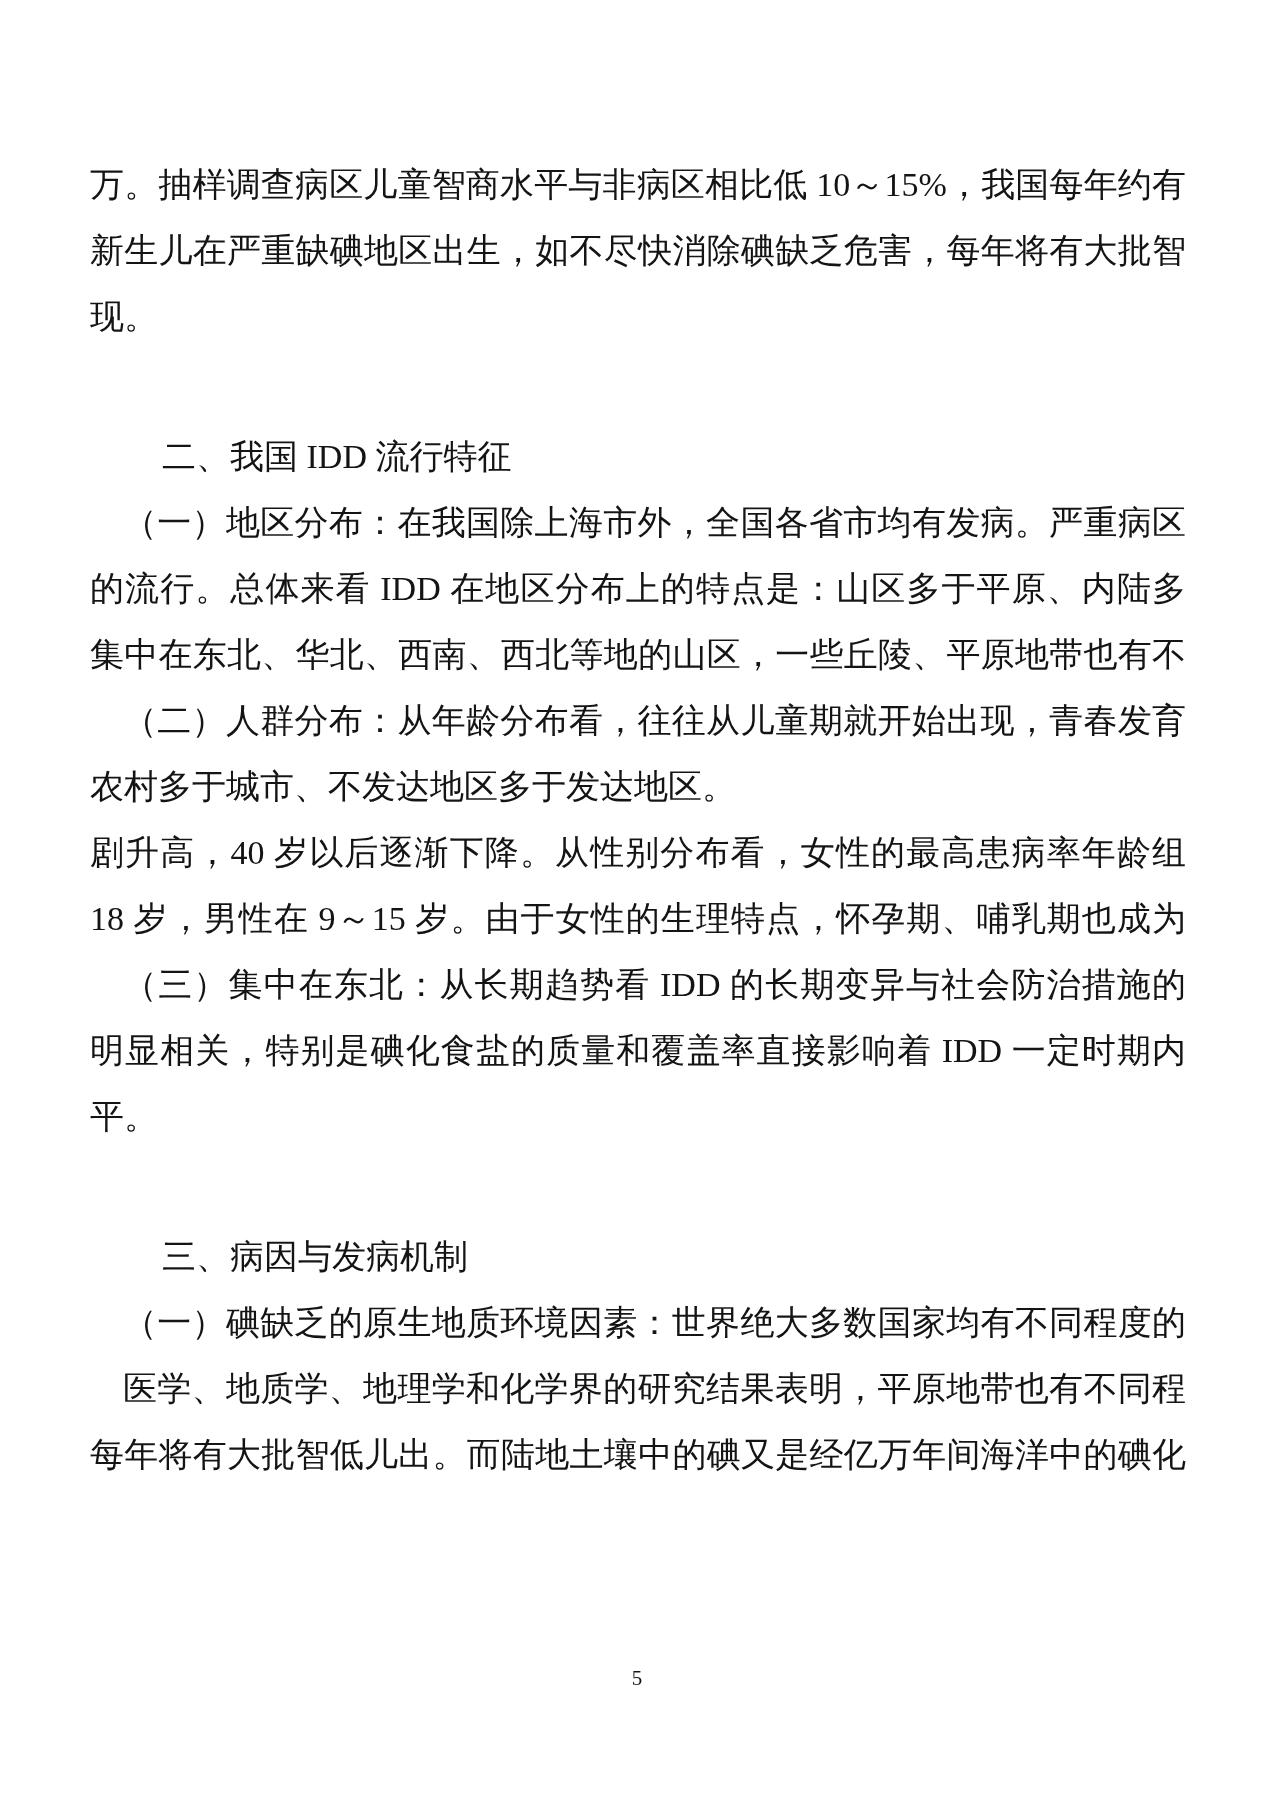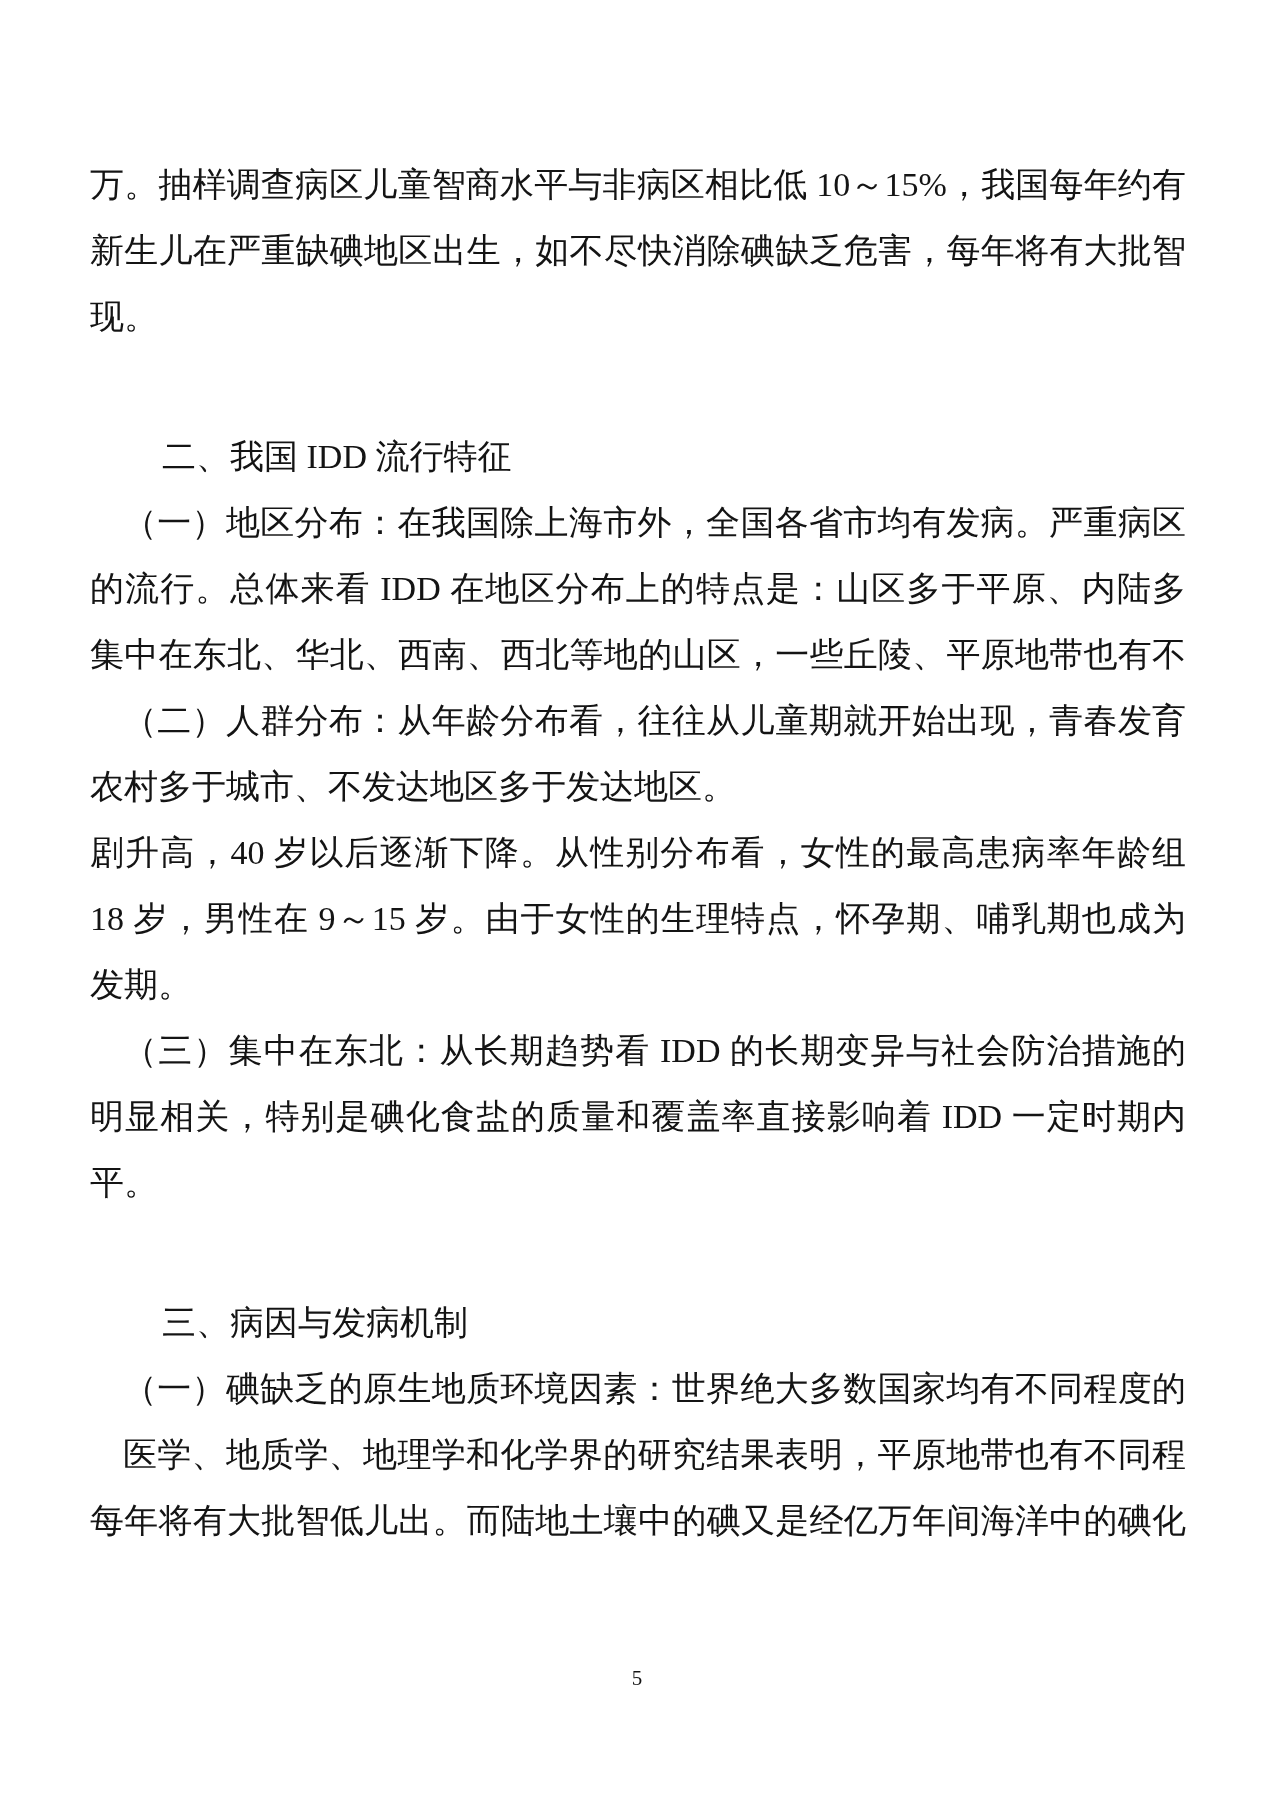--- a/index.html
+++ b/index.html
@@ -67,21 +67,20 @@
       <div class="line para-end">现。</div>
       <div class="spacer"></div>
       <div class="line heading">二、我国 IDD 流行特征</div>
       <div class="line first">（一）地区分布：在我国除上海市外，全国各省市均有发病。严重病区主要</div>
       <div class="line">的流行。总体来看 IDD 在地区分布上的特点是：山区多于平原、内陆多于沿海、</div>
       <div class="line">集中在东北、华北、西南、西北等地的山区，一些丘陵、平原地带也有不同程度</div>
       <div class="line first">（二）人群分布：从年龄分布看，往往从儿童期就开始出现，青春发育期急</div>
       <div class="line para-end">农村多于城市、不发达地区多于发达地区。</div>
       <div class="line">剧升高，40 岁以后逐渐下降。从性别分布看，女性的最高患病率年龄组在 12～</div>
       <div class="line">18 岁，男性在 9～15 岁。由于女性的生理特点，怀孕期、哺乳期也成为 IDD 的高</div>
-      <div class="line para-end">发期。</div>
       <div class="line first">（三）集中在东北：从长期趋势看 IDD 的长期变异与社会防治措施的强化程度</div>
       <div class="line">明显相关，特别是碘化食盐的质量和覆盖率直接影响着 IDD 一定时期内的发病水</div>
       <div class="line para-end">平。</div>
       <div class="spacer"></div>
       <div class="line heading">三、病因与发病机制</div>
       <div class="line first">（一）碘缺乏的原生地质环境因素：世界绝大多数国家均有不同程度的 IDD</div>
       <div class="line first">医学、地质学、地理学和化学界的研究结果表明，平原地带也有不同程度</div>
       <div class="line">每年将有大批智低儿出。而陆地土壤中的碘又是经亿万年间海洋中的碘化物及碘</div>
     </div>
   <div class="footer">5</div>

